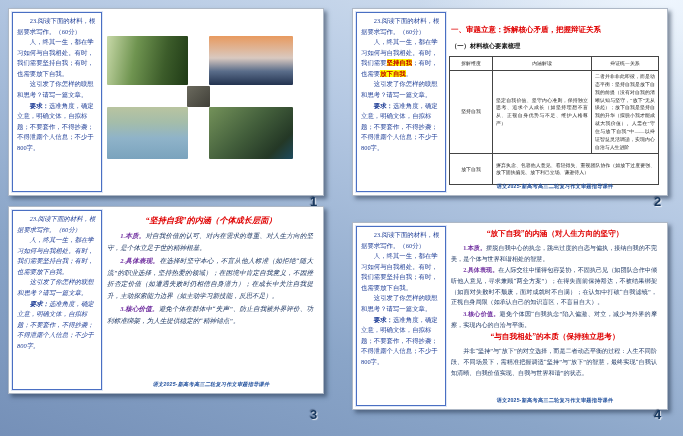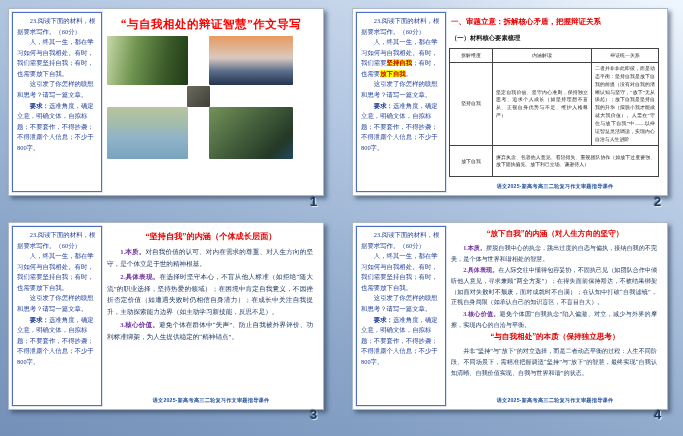--- a/index.html
+++ b/index.html
@@ -10,21 +10,21 @@
       radial-gradient(ellipse 420px 260px at 98% 0%, rgba(240,247,255,.9) 0%, rgba(240,247,255,0) 60%),
       linear-gradient(200deg,#d9e5f3 0%,#b3c7e2 35%,#8aa5c8 70%,#7590b8 100%);
   }
   .canvas{position:absolute;inset:0;}
   .slide{
     position:absolute;width:314px;height:186px;background:#ffffff;
     border:1px solid #aeb8c6;
     box-shadow:3px 3px 4px rgba(30,45,70,.5);
   }
   .s1{left:8px;top:8px;} .s2{left:352px;top:8px;}
-  .s3{left:8px;top:222px;} .s4{left:352px;top:222px;}
+  .s3{left:8px;top:206px;font-style:italic;} .s4{left:352px;top:222px;}
 
   .pnum{
     position:absolute;color:#17375e;font-weight:bold;font-size:13px;
     font-family:"Liberation Sans", sans-serif;
     text-shadow:1px 1px 1px rgba(255,255,255,.75), -1px -1px 1px rgba(0,20,50,.35);
   }
   .pn1{left:310px;top:194px;} .pn2{left:654px;top:194px;}
   .pn3{left:310px;top:407px;} .pn4{left:654px;top:407px;}
 
   
@@ -52,21 +52,21 @@
   .ph2{left:102px;top:0;width:84px;height:49px;
     background:linear-gradient(180deg,#e89a5f 0%,#d9c9c0 45%,#5a6d8a 72%,#233350 100%);}
   .ph3{left:0;top:71px;width:81px;height:52px;
     background:linear-gradient(180deg,#b9c4a0 0%,#a4bdaa 30%,#8fb3c9 60%,#7aa3bd 100%);}
   .ph4{left:102px;top:71px;width:84px;height:52px;
     background:linear-gradient(135deg,#74925a 0%,#44603c 45%,#243826 80%,#1d4a5e 100%);}
   .ph5{left:80px;top:50px;width:23px;height:21px;
     background:linear-gradient(135deg,#6b6a5e 0%,#403f38 100%);}
 
   
-  .h-red{color:#e00000;font-weight:bold;font-size:7.5px;margin:8px 0 0 6px;
+  .h-red{color:#e00000;font-weight:bold;font-size:7.5px;margin:16px 0 0 6px;
     font-family:"Liberation Sans", sans-serif;}
   .h-sub{color:#111;font-weight:bold;font-size:6.3px;margin:7px 0 0 6px;}
   table.t{border-collapse:collapse;margin:5px 4px 0 4px;width:calc(100% - 10px);
     table-layout:fixed;}
   table.t th, table.t td{
     border:1px solid #444;color:#222;font-weight:normal;
     font-size:4.9px;line-height:1.6;padding:2px 3px;vertical-align:middle;
   }
   table.t th{text-align:center;height:9px;}
   .c-dim{width:36px;text-align:center;}
@@ -96,21 +96,20 @@
 <div class="canvas">
 
   <div class="slide s1">
     <div class="sidebar">
       <p>23.阅读下面的材料，根据要求写作。（60分）</p>
       <p>人，终其一生，都在学习如何与自我相处。有时，我们需要坚持自我；有时，也需要放下自我。</p>
       <p>这引发了你怎样的联想和思考？请写一篇文章。</p>
       <p class="req"><b>要求：</b><span>选准角度，确定立意，明确文体，自拟标题；不要套作，不得抄袭；不得泄露个人信息；不少于800字。</span></p>
     </div>
     <div class="content">
-      <div class="title-main">“与自我相处的辩证智慧”作文导写</div>
       <div class="photos">
         <div class="photo ph1"></div>
         <div class="photo ph2"></div>
         <div class="photo ph3"></div>
         <div class="photo ph4"></div>
         <div class="photo ph5"></div>
       </div>
     </div>
   </div>
   <div class="pnum pn1">1</div>

